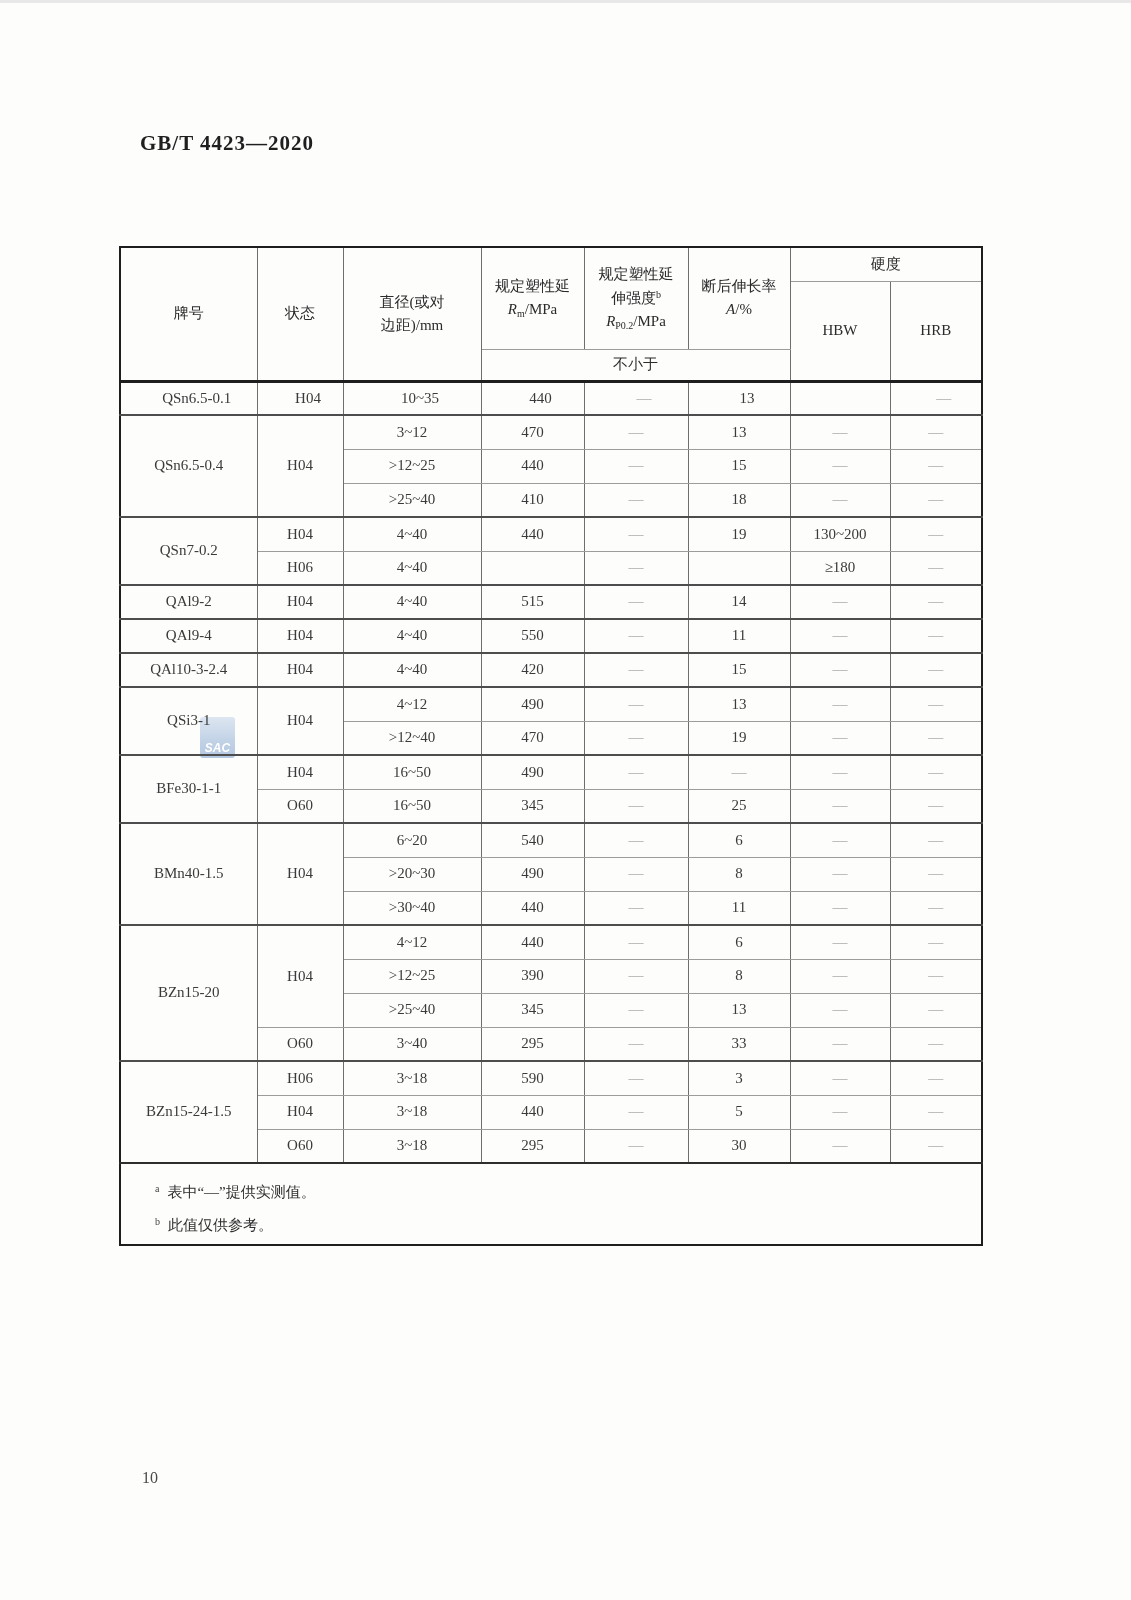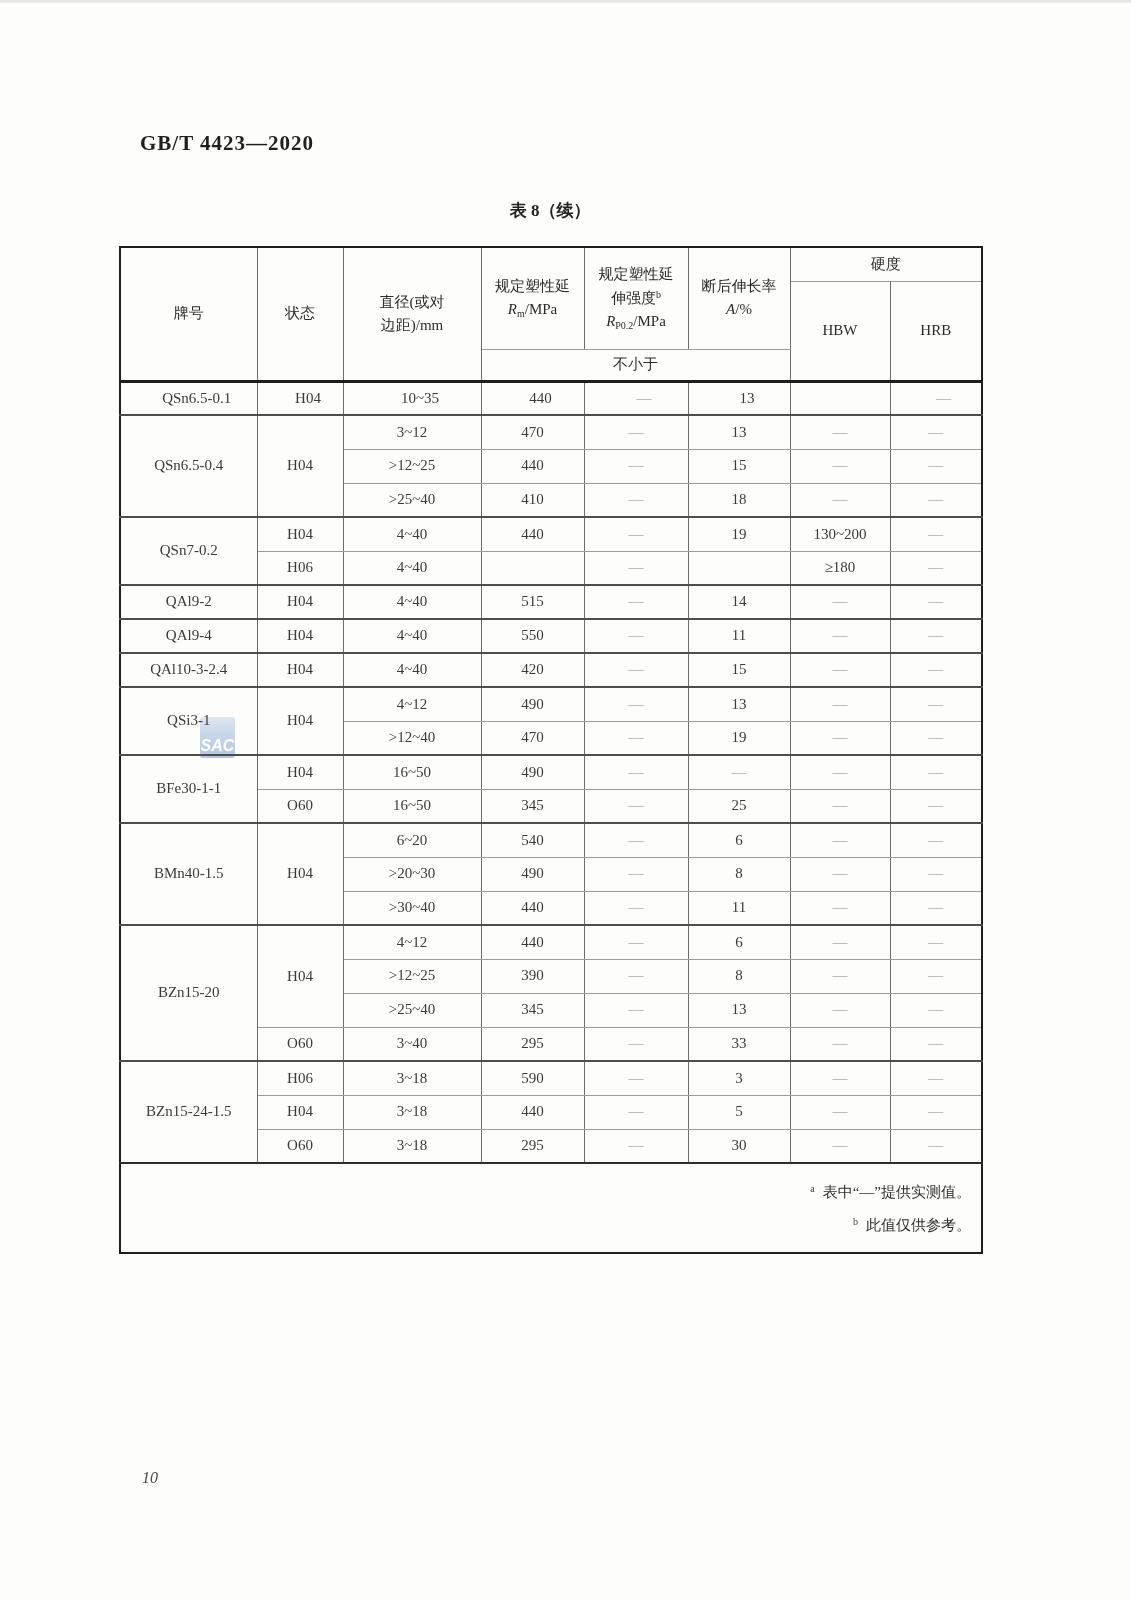--- a/index.html
+++ b/index.html
@@ -19,21 +19,21 @@
   }
   .table-title {
     position: absolute; left: 119px; top: 196px; width: 862px;
     text-align: center; font-size: 17px; font-weight: bold; color: #222;
   }
   .watermark {
     position: absolute; left: 200px; top: 714px; width: 35px; height: 41px;
     background: linear-gradient(180deg, #dde6f1 0%, #c3d3e7 55%, #b3c7e0 100%);
     border-radius: 3px; z-index: 0;
     display: flex; align-items: flex-end; justify-content: center;
-    color: #ffffff; font-style: italic; font-weight: bold; font-size: 16px;
+    color: #ffffff; font-style: italic; font-weight: bold; font-size: 12px;
     font-family: "Liberation Sans", sans-serif;
     padding-bottom: 3px;
   }
   table.main-table {
     position: absolute; left: 119px; top: 243px; width: 862px;
     border-collapse: collapse; table-layout: fixed;
     z-index: 1;
     font-size: 15px; color: #3a3a3a;
   }
   .main-table th, .main-table td {
@@ -53,38 +53,37 @@
   .main-table thead tr.h3 th { height: 32px; }
   .main-table tbody tr { height: 34px; }
   .main-table tbody tr.first-data td { border-top: 3px solid #1e1e1e; padding-left: 20px; }
   .main-table tbody tr.group-start td { border-top: 2px solid #4d4d4d; }
   .main-table td.dash { color: #a9a9a9; }
   .main-table i { font-style: italic; font-family: "Liberation Serif", serif; }
   .main-table sub { font-size: 10px; vertical-align: -3px; }
   .main-table sup { font-size: 10px; vertical-align: 5px; }
   .footnote-row td {
     border-top: 2px solid #2e2e2e;
-    text-align: right; vertical-align: top;
-    padding: 10px 10px 12px 34px;
+    text-align: left; vertical-align: top;
+    padding: 10px 10px 4px 34px;
     height: 80px;
   }
   .fn-line { line-height: 30px; font-size: 15px; color: #2f2f2f; }
   .fn-line sup { font-size: 10px; vertical-align: 5px; margin-right: 8px; color: #444; }
   .page-number {
     position: absolute; left: 142px; top: 1466px;
-    font-size: 16px; color: #4a4a4a; font-style: italic;
+    font-size: 16px; color: #4a4a4a;
   }
 </style>
 </head>
 <body>
 
 <div class="page">
 
   <div class="doc-number">GB/T 4423—2020</div>
-  <div class="table-title">表 8（续）</div>
 
   <div class="watermark">SAC</div>
 
   <table class="main-table">
     <colgroup>
       <col style="width:137px">
         <col style="width:86px">
         <col style="width:138px">
       <col style="width:103px">
         <col style="width:104px">

